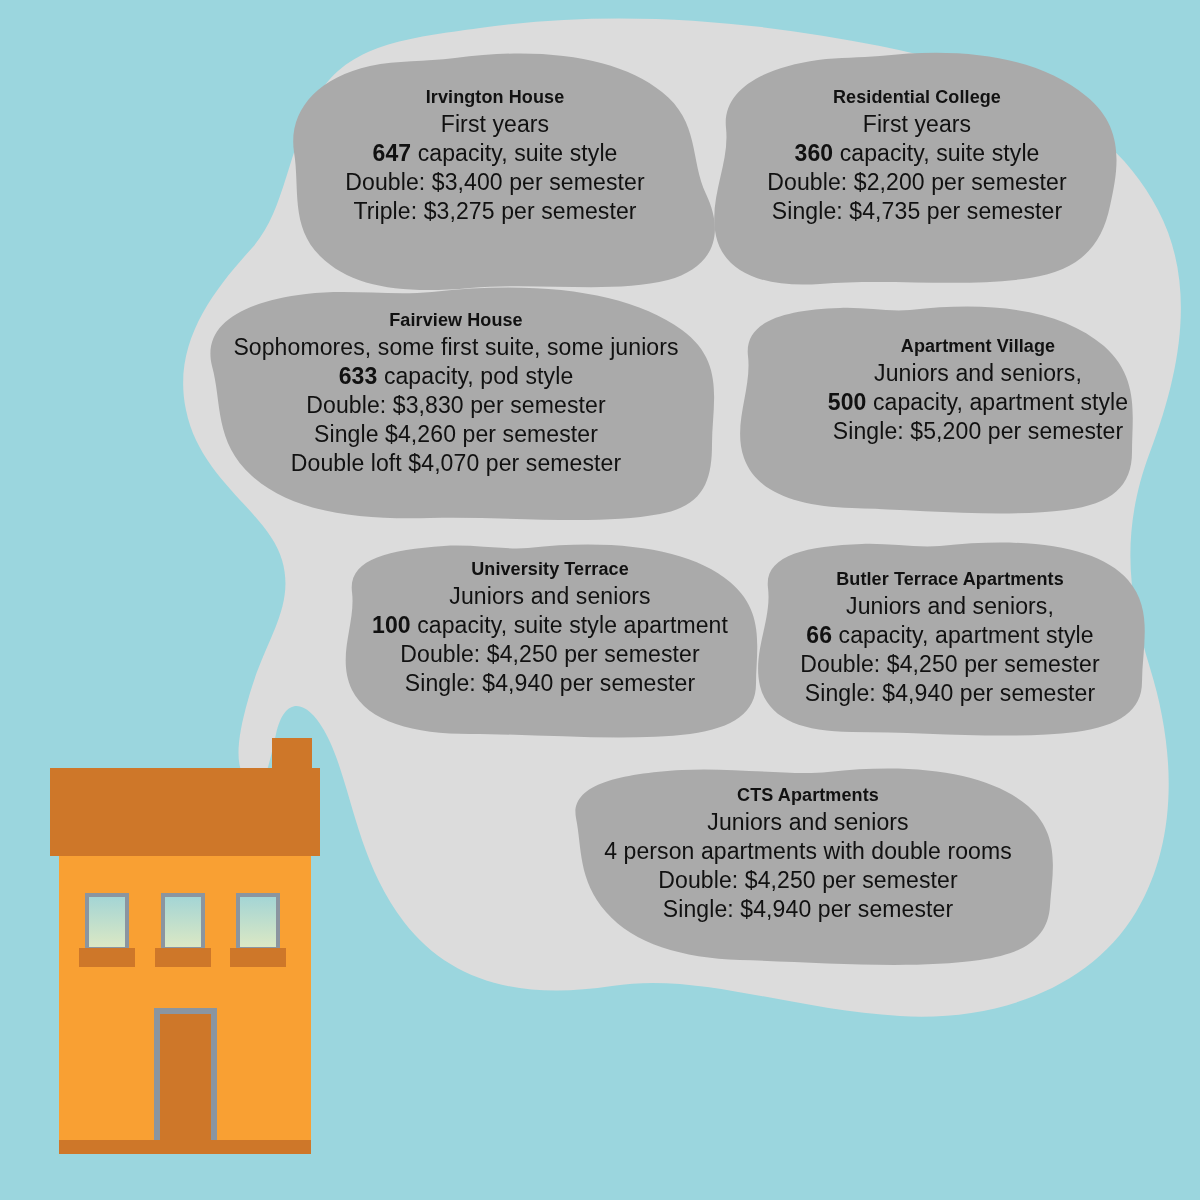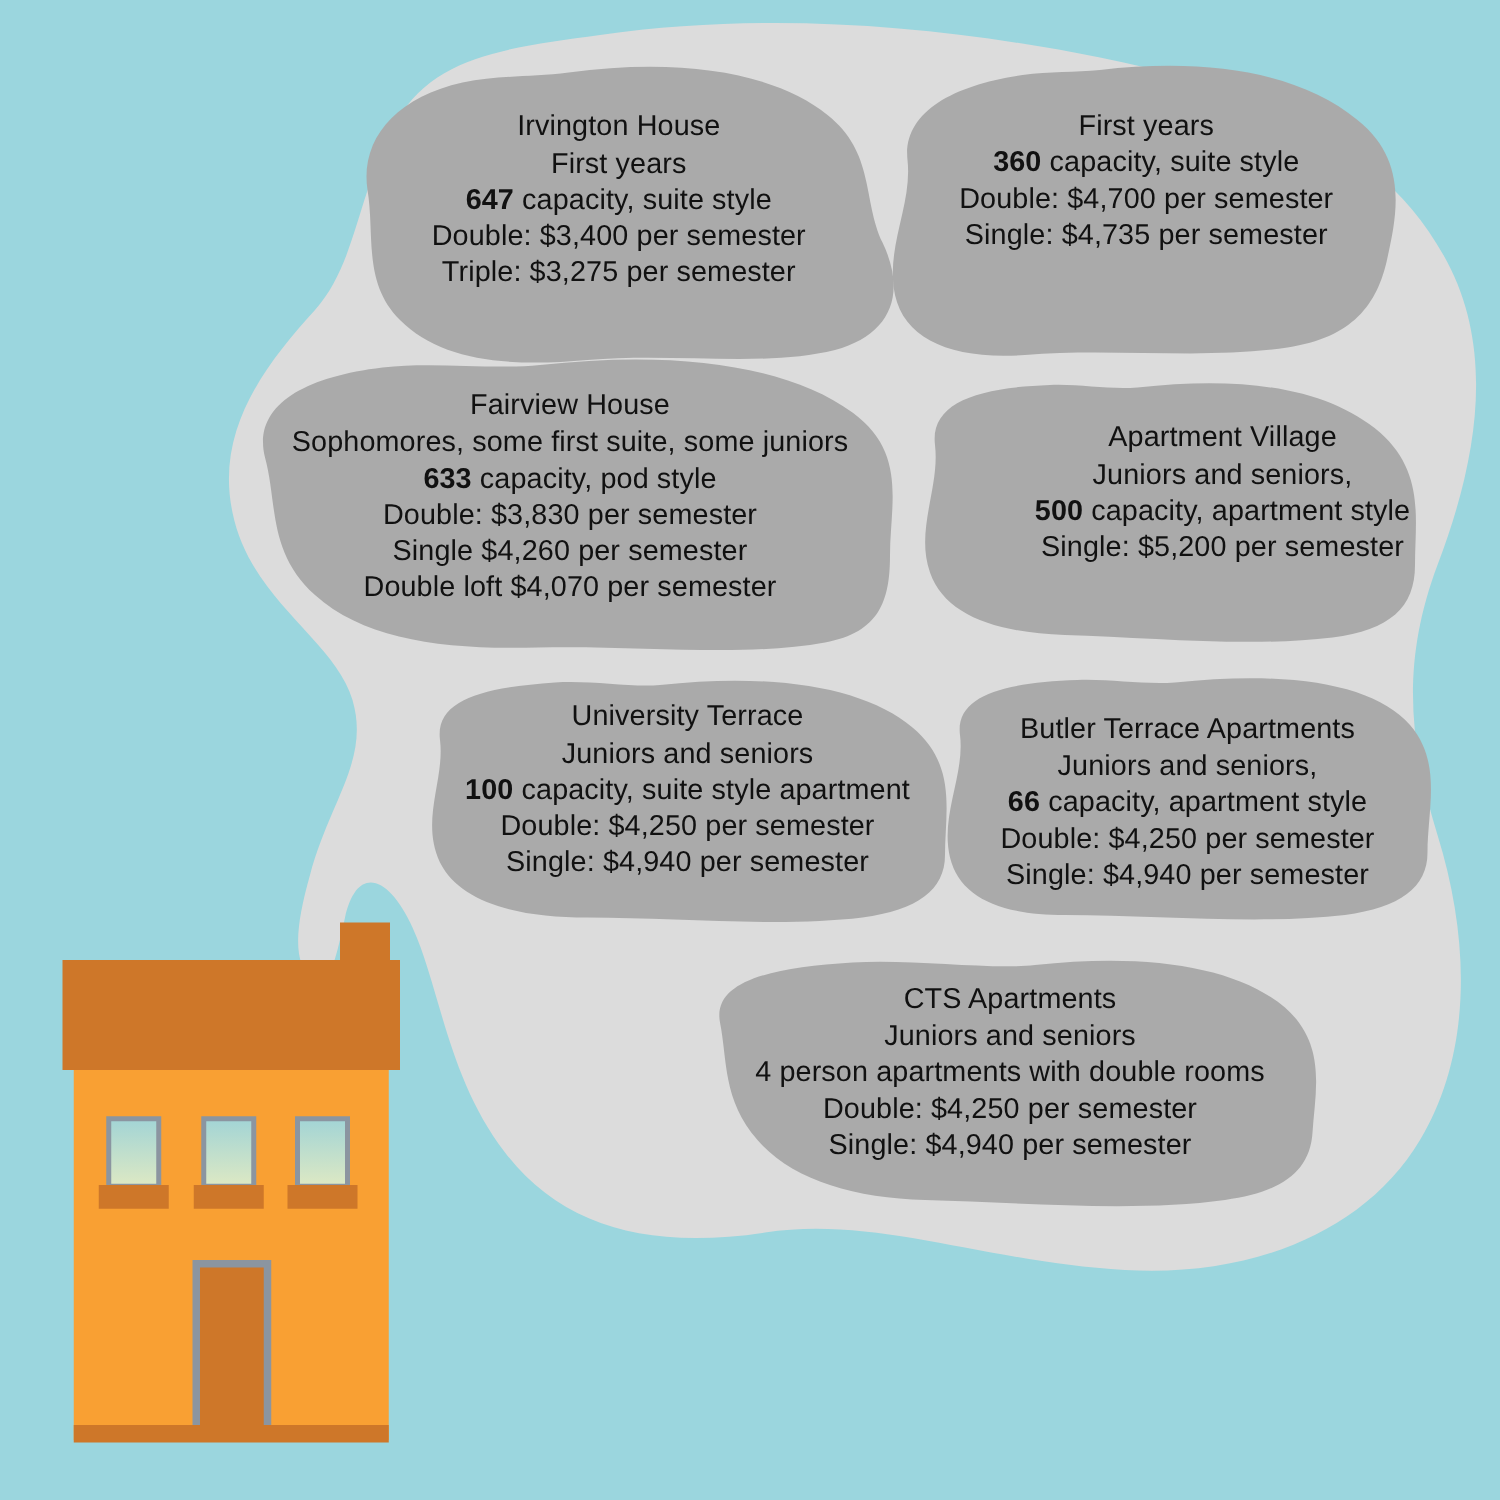--- a/index.html
+++ b/index.html
@@ -12,22 +12,22 @@
   #art{position:absolute;inset:0;}
   .bubble{
     position:absolute;
     text-align:center;
     color:#111111;
     line-height:1.26;
     font-size:23px;
     letter-spacing:.1px;
   }
   .bubble .title{
-    font-weight:normal;
-    font-size:23px;
+    font-weight:bold;
+    font-size:18px;
     display:block;
     margin-bottom:1px;
   }
   .bubble .ln{display:block;white-space:nowrap;}
   .bubble .num{font-weight:bold;margin-top:14px;}
 </style>
 </head>
 <body>
 
 <div id="stage">
@@ -164,23 +164,24 @@
 
   <div class="bubble" style="left:295px;top:86px;width:400px;">
     <span class="title">Irvington House</span>
     <span class="ln">First years</span>
     <span class="ln"><b class="num">647</b><span> capacity, suite style</span></span>
     <span class="ln">Double: $3,400 per semester</span>
     <span class="ln">Triple: $3,275 per semester</span>
   </div>
 
   <div class="bubble" style="left:717px;top:86px;width:400px;">
+    <span class="title">Residential College</span>
     <span class="ln">First years</span>
     <span class="ln"><b class="num">360</b><span> capacity, suite style</span></span>
-    <span class="ln">Double: $4,700 per semester</span>
+    <span class="ln">Double: $2,200 per semester</span>
     <span class="ln">Single: $4,735 per semester</span>
   </div>
 
   <div class="bubble" style="left:216px;top:309px;width:480px;">
     <span class="title">Fairview House</span>
     <span class="ln">Sophomores, some first suite, some juniors</span>
     <span class="ln"><b class="num">633</b><span> capacity, pod style</span></span>
     <span class="ln">Double: $3,830 per semester</span>
     <span class="ln">Single $4,260 per semester</span>
     <span class="ln">Double loft $4,070 per semester</span>

